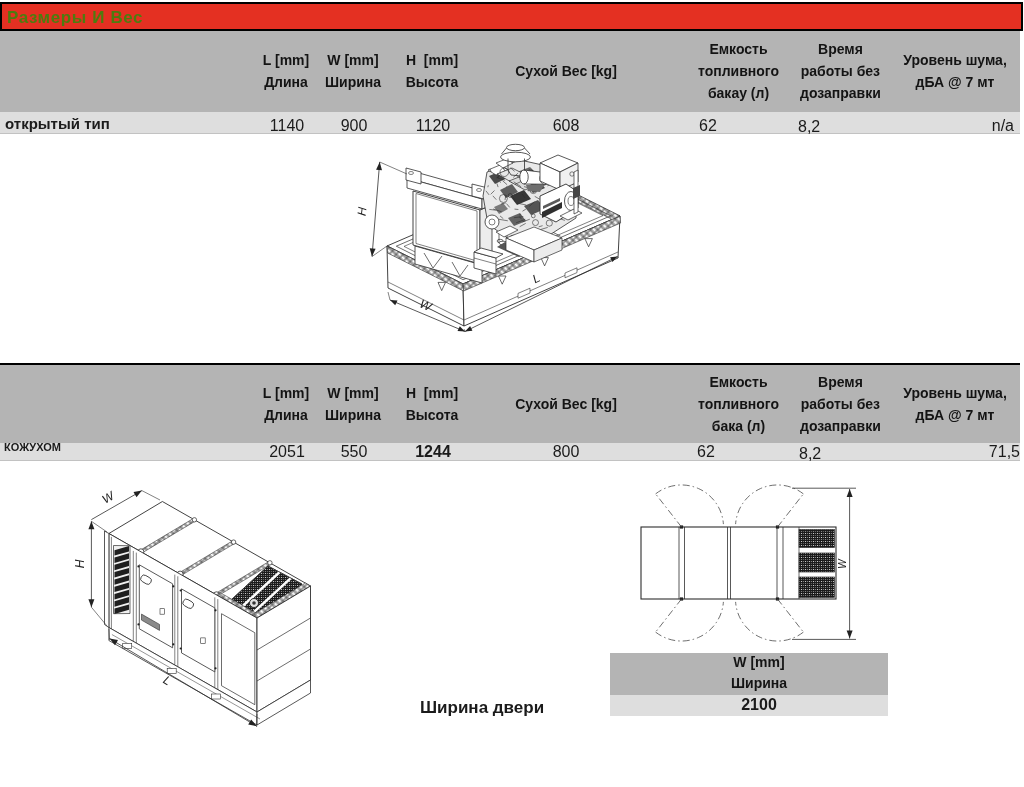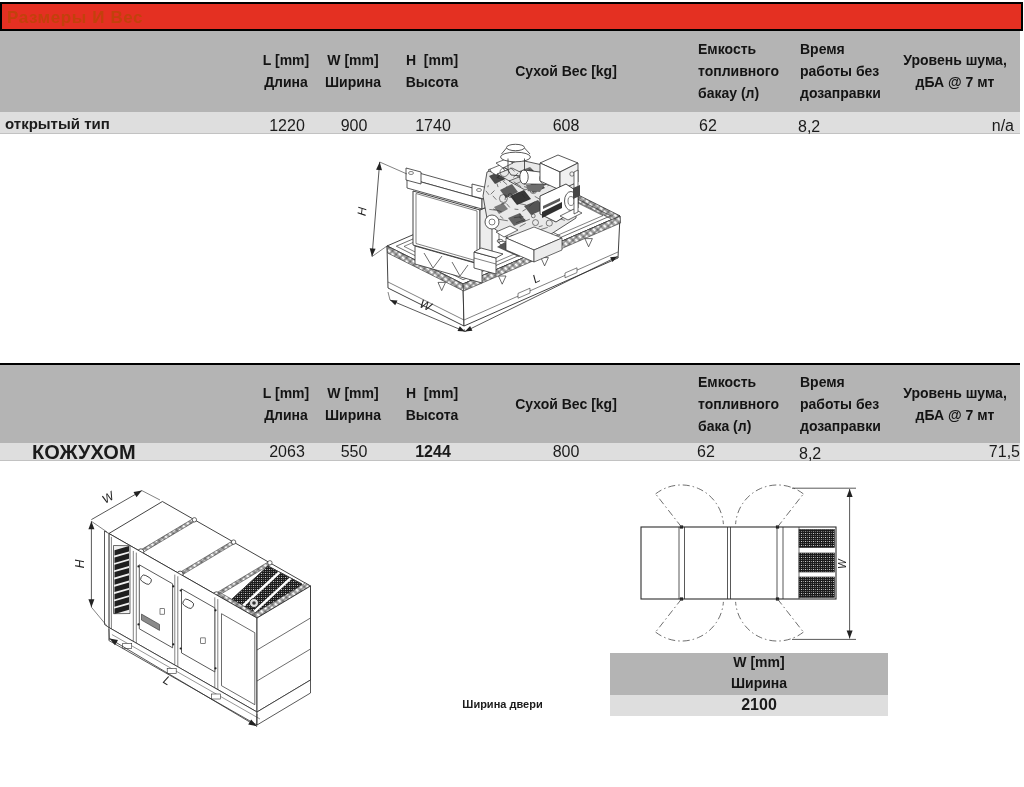--- a/index.html
+++ b/index.html
@@ -1,28 +1,28 @@
 <!DOCTYPE html>
 <html><head>
 <meta charset="utf-8">
 <style>
   html,body{margin:0;padding:0;}
   body{width:1024px;height:787px;position:relative;background:#ffffff;
        font-family:"Liberation Sans", sans-serif;color:#1b1b1b;overflow:hidden;}
   .abs{position:absolute;}
-  .hc{position:absolute;font-weight:bold;font-size:14px;line-height:22px;color:#141414;}
+  .hc{position:absolute;font-weight:bold;font-size:14px;line-height:22px;color:#141414;text-align:center;}
   .ctr{text-align:center;}
   .num{position:absolute;font-size:16px;color:#1b1b1b;line-height:18px;}
 </style>
 </head>
 <body>
 
 <div class="abs" style="left:0;top:2px;width:1019px;height:25px;background:#e43022;border:2px solid #000000;"></div>
 
-<div class="abs" style="left:7px;top:8px;font-size:17px;font-weight:bold;letter-spacing:0.6px;color:#c2410c;">Размеры И Вес</div>
+<div class="abs" style="left:7px;top:8px;font-size:17px;font-weight:bold;letter-spacing:0.6px;color:#4d7c0f;">Размеры И Вес</div>
 
 <div class="abs" style="left:0;top:31px;width:1020px;height:81px;background:#b4b4b4;"></div>
 
 <div class="hc ctr" style="left:246px;top:49px;width:80px;">L [mm]<br>Длина</div>
 
 <div class="hc ctr" style="left:313px;top:49px;width:80px;">W [mm]<br>Ширина</div>
 
 <div class="hc ctr" style="left:392px;top:49px;width:80px;">H&nbsp; [mm]<br>Высота</div>
 
 <div class="hc ctr" style="left:496px;top:60px;width:140px;">Сухой Вес [kg]</div>
@@ -30,25 +30,25 @@
 <div class="hc" style="left:698px;top:38px;">Емкость<br>топливного<br>бакау (л)</div>
 
 <div class="hc" style="left:800px;top:38px;">Время<br>работы без<br>дозаправки</div>
 
 <div class="hc ctr" style="left:885px;top:49px;width:140px;">Уровень шума,<br>дБА @ 7 мт</div>
 
 <div class="abs" style="left:0;top:112px;width:1020px;height:22px;background:#dedede;border-bottom:1px solid #c2c2c2;box-sizing:border-box;"></div>
 
 <div class="abs" style="left:5px;top:115px;font-size:15px;font-weight:bold;">открытый тип</div>
 
-<div class="num ctr" style="left:247px;top:117px;width:80px;">1220</div>
+<div class="num ctr" style="left:247px;top:117px;width:80px;">1140</div>
 
 <div class="num ctr" style="left:314px;top:117px;width:80px;">900</div>
 
-<div class="num ctr" style="left:393px;top:117px;width:80px;">1740</div>
+<div class="num ctr" style="left:393px;top:117px;width:80px;">1120</div>
 
 <div class="num ctr" style="left:526px;top:117px;width:80px;">608</div>
 
 <div class="num" style="left:699px;top:117px;">62</div>
 
 <div class="num" style="left:798px;top:118px;">8,2</div>
 
 <div class="num" style="left:914px;top:117px;width:100px;text-align:right;">n/a</div>
 
 <div class="abs" style="left:0;top:363px;width:1020px;height:2px;background:#000000;"></div>
@@ -64,23 +64,23 @@
 <div class="hc ctr" style="left:496px;top:393px;width:140px;">Сухой Вес [kg]</div>
 
 <div class="hc" style="left:698px;top:371px;">Емкость<br>топливного<br>бака (л)</div>
 
 <div class="hc" style="left:800px;top:371px;">Время<br>работы без<br>дозаправки</div>
 
 <div class="hc ctr" style="left:885px;top:382px;width:140px;">Уровень шума,<br>дБА @ 7 мт</div>
 
 <div class="abs" style="left:0;top:443px;width:1020px;height:18px;background:#dedede;border-bottom:1px solid #c2c2c2;box-sizing:border-box;"></div>
 
-<div class="abs" style="left:4px;top:441px;font-size:20px;font-weight:bold;margin-left:28px;">КОЖУХОМ</div>
-
-<div class="num ctr" style="left:247px;top:443px;width:80px;">2063</div>
+<div class="abs" style="left:4px;top:441px;font-size:11px;font-weight:bold;">КОЖУХОМ</div>
+
+<div class="num ctr" style="left:247px;top:443px;width:80px;">2051</div>
 
 <div class="num ctr" style="left:314px;top:443px;width:80px;">550</div>
 
 <div class="num ctr" style="left:393px;top:443px;width:80px;font-weight:bold;">1244</div>
 
 <div class="num ctr" style="left:526px;top:443px;width:80px;">800</div>
 
 <div class="num" style="left:697px;top:443px;">62</div>
 
 <div class="num" style="left:799px;top:445px;">8,2</div>
@@ -88,21 +88,21 @@
 <div class="num" style="left:914px;top:443px;width:106px;text-align:right;">71,5</div>
 
 <div class="abs" style="left:610px;top:653px;width:278px;height:42px;background:#b4b4b4;"></div>
 
 <div class="hc ctr" style="left:620px;top:652px;width:278px;line-height:21px;">W [mm]<br>Ширина</div>
 
 <div class="abs" style="left:610px;top:695px;width:278px;height:21px;background:#dedede;"></div>
 
 <div class="num ctr" style="left:620px;top:696px;width:278px;font-weight:bold;">2100</div>
 
-<div class="abs" style="left:420px;top:698px;width:165px;text-align:center;font-size:11px;font-weight:bold;">Ширина двери</div>
+<div class="abs" style="left:420px;top:698px;width:165px;text-align:left;font-size:17px;font-weight:bold;">Ширина двери</div>
 
 <svg class="abs" style="left:0;top:0;font-family:'Liberation Sans', sans-serif;" width="1024" height="787" viewBox="0 0 1024 787" fill="none" stroke="#3c3c3c" stroke-width="1">
 <defs>
 <pattern id="mesh" width="4" height="4" patternUnits="userSpaceOnUse">
 <rect width="4" height="4" fill="#c8c8c8"></rect>
 <path d="M0 0.5H4M0 2.5H4" stroke="#1a1a1a" stroke-width="1.1" fill="none"></path>
 <path d="M0.5 0V4M2.5 0V4" stroke="#1a1a1a" stroke-width="0.9" fill="none"></path>
 </pattern>
 <pattern id="hatch" width="5" height="5" patternUnits="userSpaceOnUse" patternTransform="rotate(45)">
 <rect width="5" height="5" fill="#ffffff"></rect>

